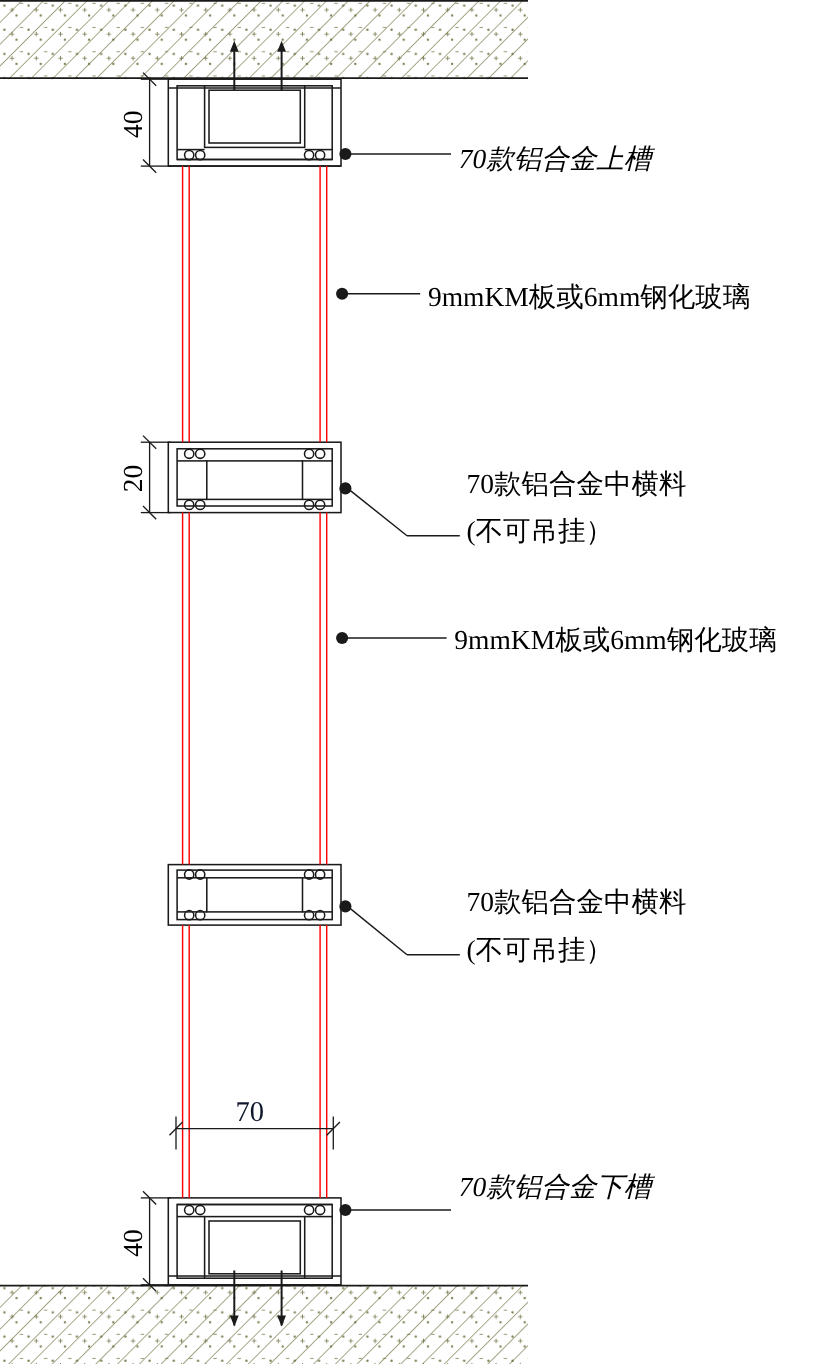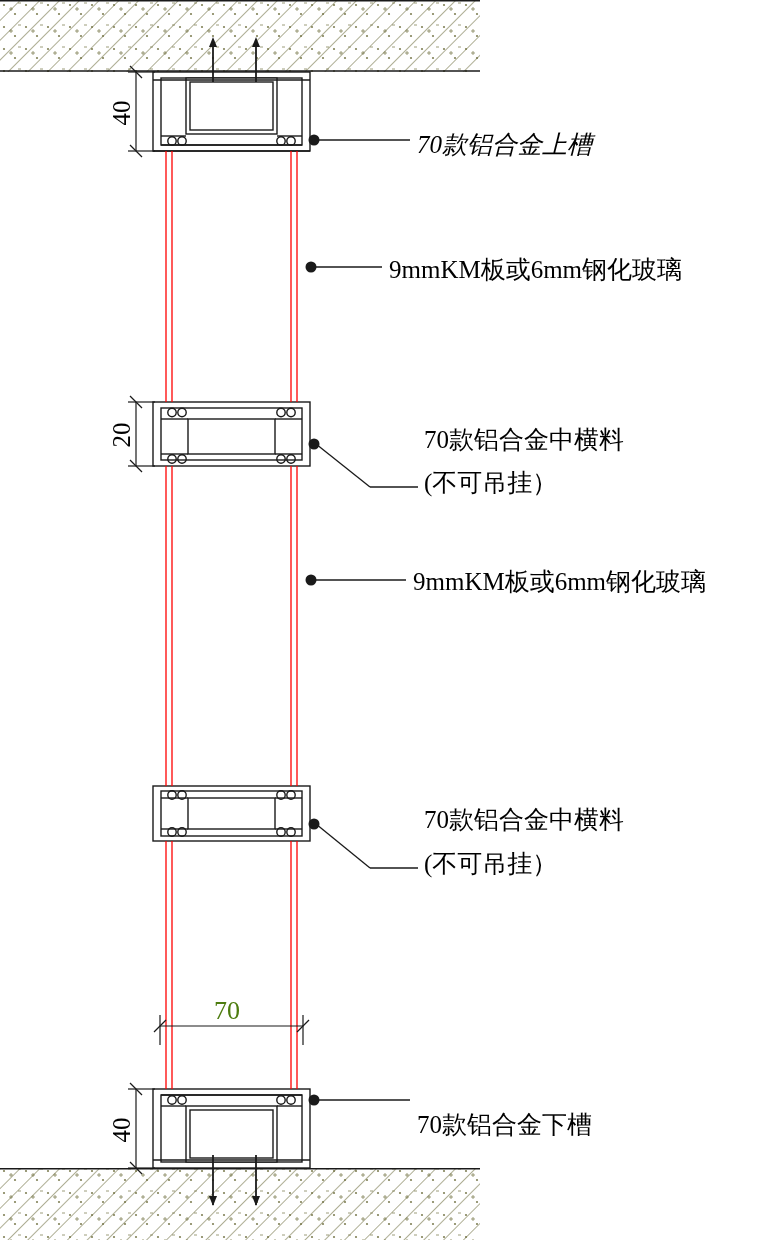--- a/index.html
+++ b/index.html
@@ -34,21 +34,21 @@
     font-size: 25px;
     color: #000000;
     white-space: nowrap;
     transform: rotate(-90deg);
     transform-origin: 50% 50%;
   }
   .dim-h {
     position: absolute;
     font-family: "Liberation Serif", serif;
     font-size: 26px;
-    color: #4d7c0f;
+    color: #0f172a;
     white-space: nowrap;
   }
 </style>
 </head>
 <body>
 
 <svg id="canvas" viewBox="0 0 762 1240">
   <defs>
     <pattern id="hatch45" width="14" height="14" patternUnits="userSpaceOnUse" patternTransform="rotate(45)">
       <rect width="14" height="14" fill="#ffffff"></rect>
@@ -221,18 +221,18 @@
   </g>
 </svg>
 
 <div class="label" style="left:417px; top:128px;font-style:italic;">70款铝合金上槽</div>
 <div class="label" style="left:389px; top:253px;">9mmKM板或6mm钢化玻璃</div>
 <div class="label" style="left:424px; top:423px;">70款铝合金中横料</div>
 <div class="label" style="left:424px; top:466px;">(不可吊挂）</div>
 <div class="label" style="left:413px; top:565px;">9mmKM板或6mm钢化玻璃</div>
 <div class="label" style="left:424px; top:803px;">70款铝合金中横料</div>
 <div class="label" style="left:424px; top:847px;">(不可吊挂）</div>
-<div class="label" style="left:417px; top:1108px;">70款铝合金下槽</div>
+<div class="label" style="left:417px; top:1062px;font-style:italic;">70款铝合金下槽</div>
 
 <div class="dim-v" style="left:104px; top:99px; width:36px; text-align:center;">40</div>
 <div class="dim-v" style="left:104px; top:421px; width:36px; text-align:center;">20</div>
 <div class="dim-h" style="left:214px; top:996px;">70</div>
 <div class="dim-v" style="left:104px; top:1116px; width:36px; text-align:center;">40</div>
 
 </body></html>

